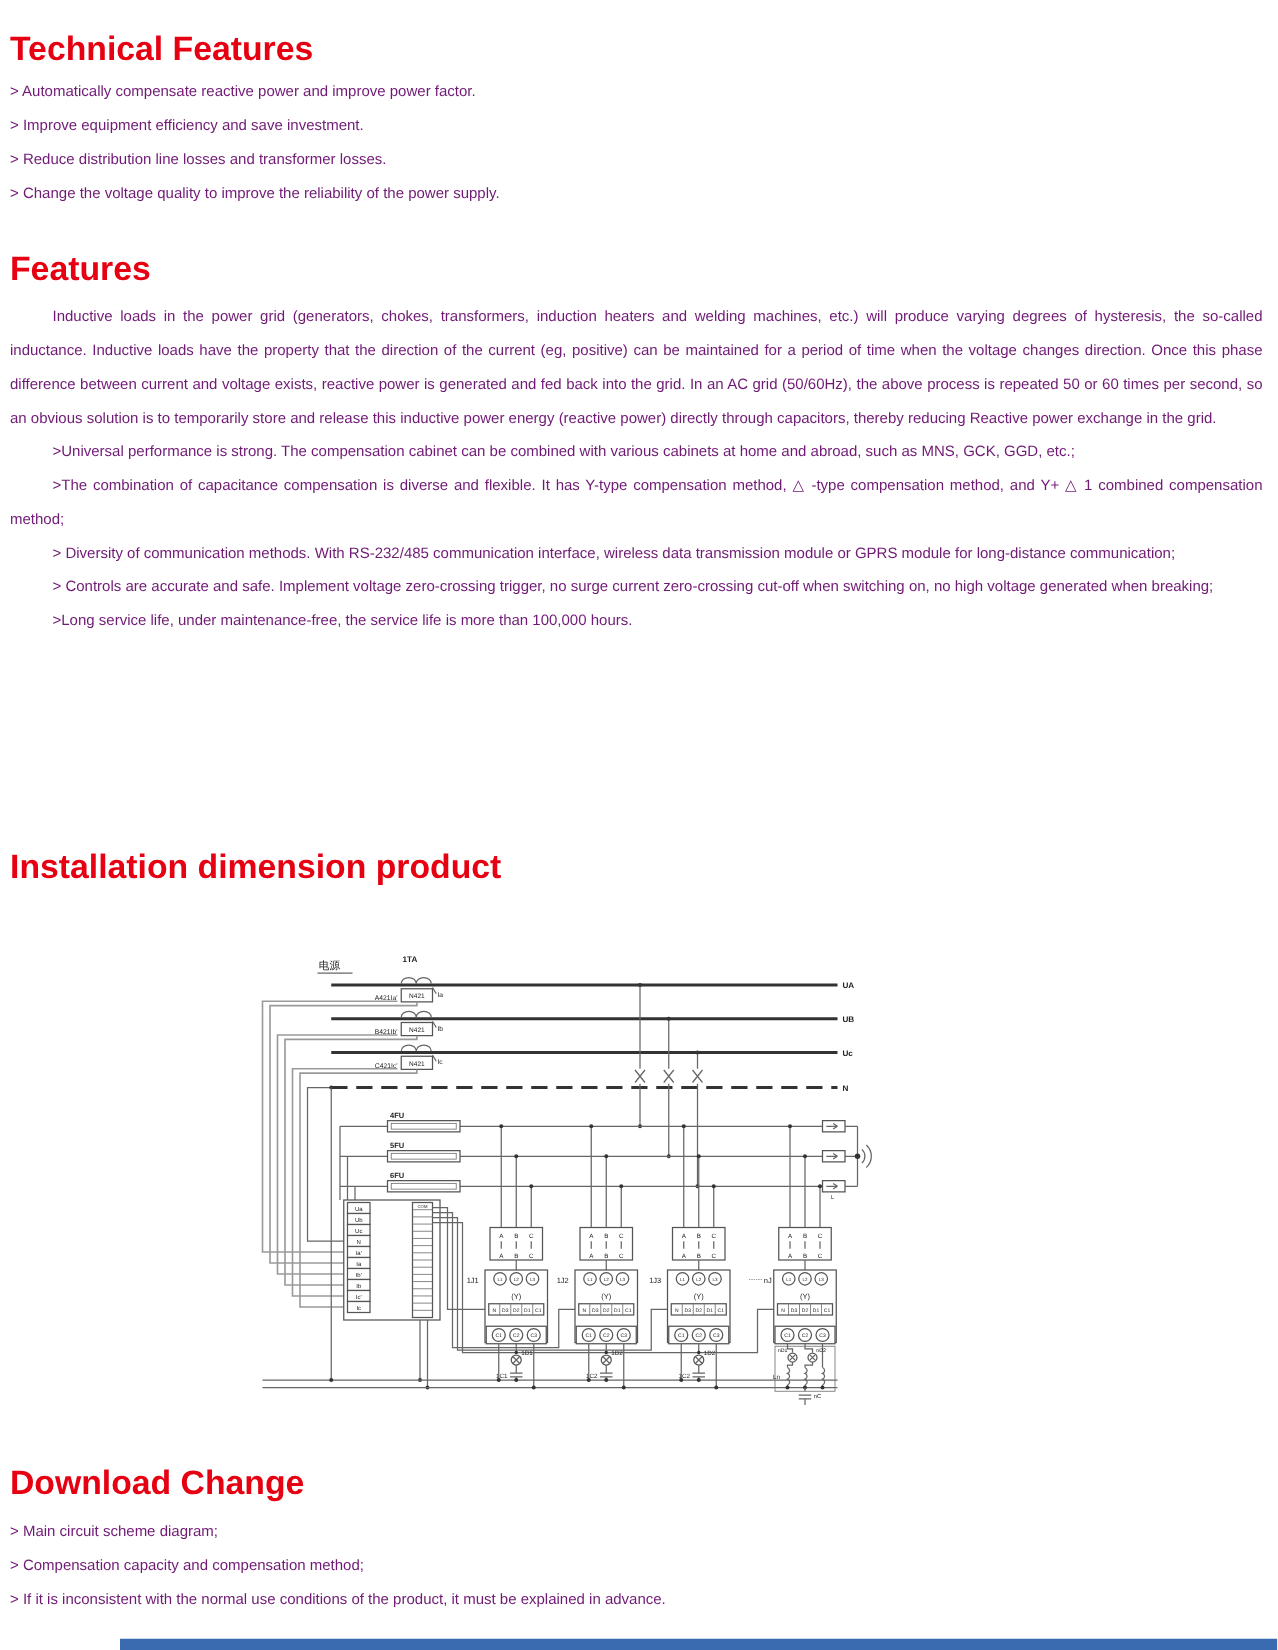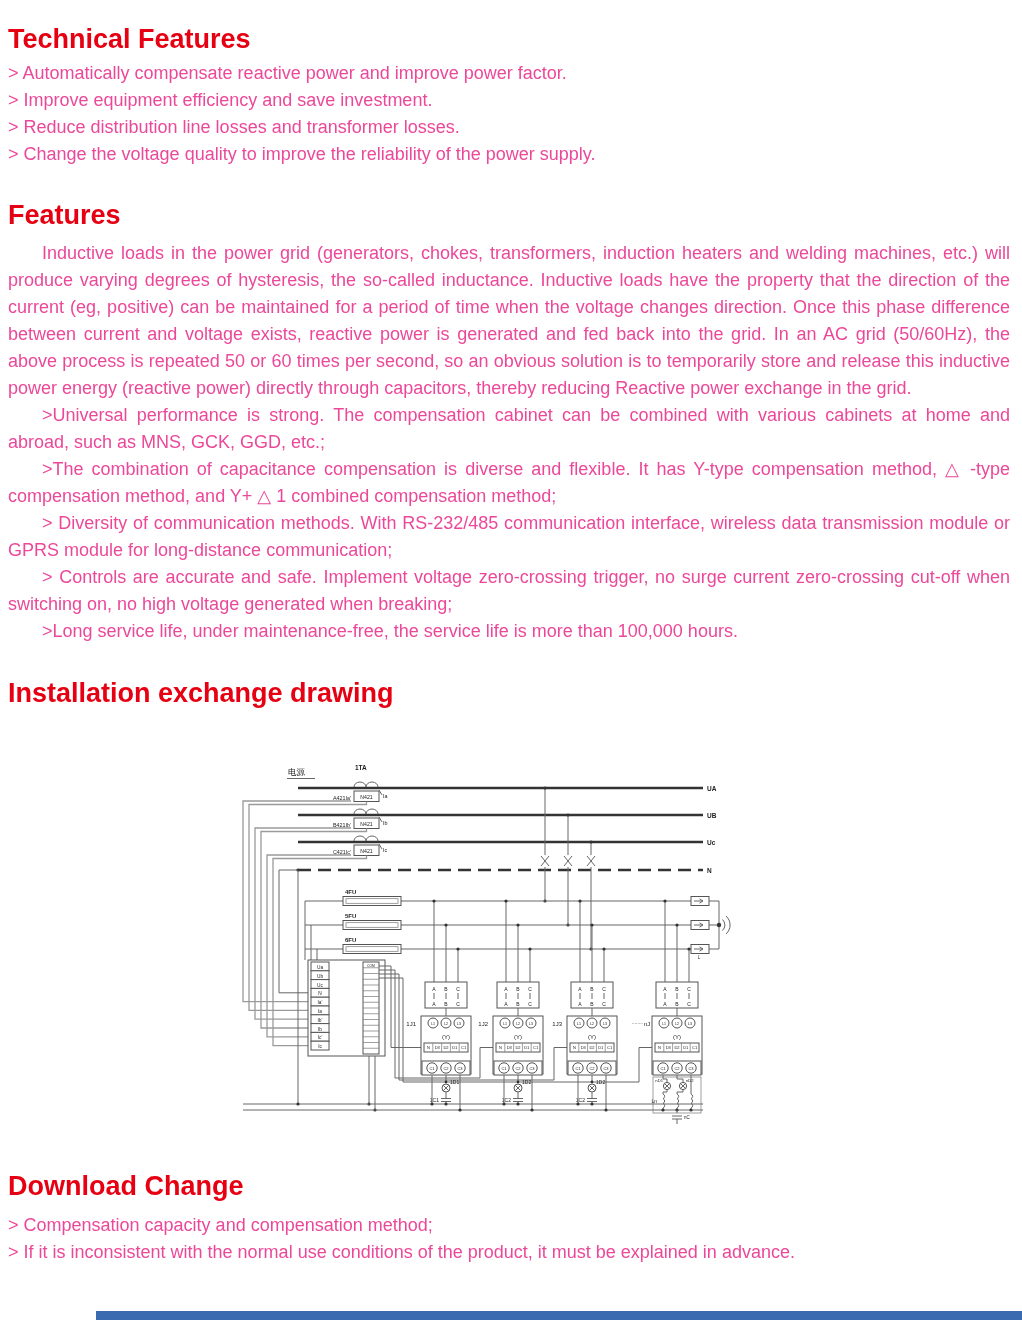--- a/index.html
+++ b/index.html
@@ -1,25 +1,25 @@
 <!DOCTYPE html>
 <html><head>
 <meta charset="utf-8">
 <style>
   html,body{margin:0;padding:0;background:#fff;}
   .page{position:relative;width:1022px;height:1320px;background:#fff;overflow:hidden;
         font-family:"Liberation Sans",sans-serif;}
   .heading{position:absolute;left:8px;margin:0;color:#e60012;font-size:27px;font-weight:bold;
            line-height:24px;}
-  .body-text{color:#ec4899;font-size:18px;line-height:27px;}
+  .body-text{color:#701a75;font-size:12px;line-height:27px;}
   .bullets{position:absolute;left:8px;right:12px;}
   .bullets div{white-space:nowrap;}
   .paras{position:absolute;left:8px;right:12px;text-align:justify;}
   .paras p{margin:0;text-indent:34px;}
-  .diagram-wrap{position:absolute;left:233px;top:756px;width:505px;height:372px;}
+  .diagram-wrap{position:absolute;left:200px;top:756px;width:505px;height:372px;}
   .footer-bar{position:absolute;left:96px;top:1311px;width:926px;height:9px;background:#3a6bb0;}
   
   svg text{font-family:"Liberation Sans",sans-serif;fill:#222;}
   .bus{stroke:#333;stroke-width:2.4;fill:none;}
   .busn{stroke:#333;stroke-width:2.4;fill:none;stroke-dasharray:13 7;}
   .w{stroke:#666;stroke-width:1;fill:none;}
   .wg{stroke:#9a9a9a;stroke-width:1.3;fill:none;}
   .bx{stroke:#555;stroke-width:1;fill:#fff;}
   .bxt{stroke:#777;stroke-width:0.7;fill:none;}
   .dot{fill:#333;stroke:none;}
@@ -44,21 +44,21 @@
 
   <div class="paras body-text" style="top:240px">
     <p>Inductive loads in the power grid (generators, chokes, transformers, induction heaters and welding machines, etc.) will produce varying degrees of hysteresis, the so-called inductance. Inductive loads have the property that the direction of the current (eg, positive) can be maintained for a period of time when the voltage changes direction. Once this phase difference between current and voltage exists, reactive power is generated and fed back into the grid. In an AC grid (50/60Hz), the above process is repeated 50 or 60 times per second, so an obvious solution is to temporarily store and release this inductive power energy (reactive power) directly through capacitors, thereby reducing Reactive power exchange in the grid.</p>
     <p>&gt;Universal performance is strong. The compensation cabinet can be combined with various cabinets at home and abroad, such as MNS, GCK, GGD, etc.;</p>
     <p>&gt;The combination of capacitance compensation is diverse and flexible. It has Y-type compensation method, △ -type compensation method, and Y+ △ 1 combined compensation method;</p>
     <p>&gt; Diversity of communication methods. With RS-232/485 communication interface, wireless data transmission module or GPRS module for long-distance communication;</p>
     <p>&gt; Controls are accurate and safe. Implement voltage zero-crossing trigger, no surge current zero-crossing cut-off when switching on, no high voltage generated when breaking;</p>
     <p>&gt;Long service life, under maintenance-free, the service life is more than 100,000 hours.</p>
   </div>
 
-  <h2 class="heading" style="top:681px">Installation exchange drawing</h2>
+  <h2 class="heading" style="top:681px">Installation dimension product</h2>
 
   <div class="diagram-wrap">
   <svg id="dg" width="505" height="372" viewBox="0 0 505 372">
 
     <g>
       <path class="bus" d="M65,32 H470"></path>
       <path class="bus" d="M65,59 H470"></path>
       <path class="bus" d="M65,86 H470"></path>
       <path class="busn" d="M65,114 H470"></path>
       <text class="t" x="474" y="34.5" font-size="6.5" font-weight="bold">UA</text>
@@ -410,19 +410,20 @@
       <path class="w" d="M0,354 V357 M-5,360 H5 M-5,363 H5 M0,363 V368"></path>
       <text x="7" y="362.5" font-size="4.5">nC</text>
     </g>
 
   </svg>
   </div>
 
   <h2 class="heading" style="top:1174px">Download Change</h2>
 
   <div class="bullets body-text" style="top:1212px">
+    <div>&gt; Main circuit scheme diagram;</div>
     <div>&gt; Compensation capacity and compensation method;</div>
     <div>&gt; If it is inconsistent with the normal use conditions of the product, it must be explained in advance.</div>
   </div>
 
   <div class="footer-bar"></div>
 
 </div>
 
 </body></html>

